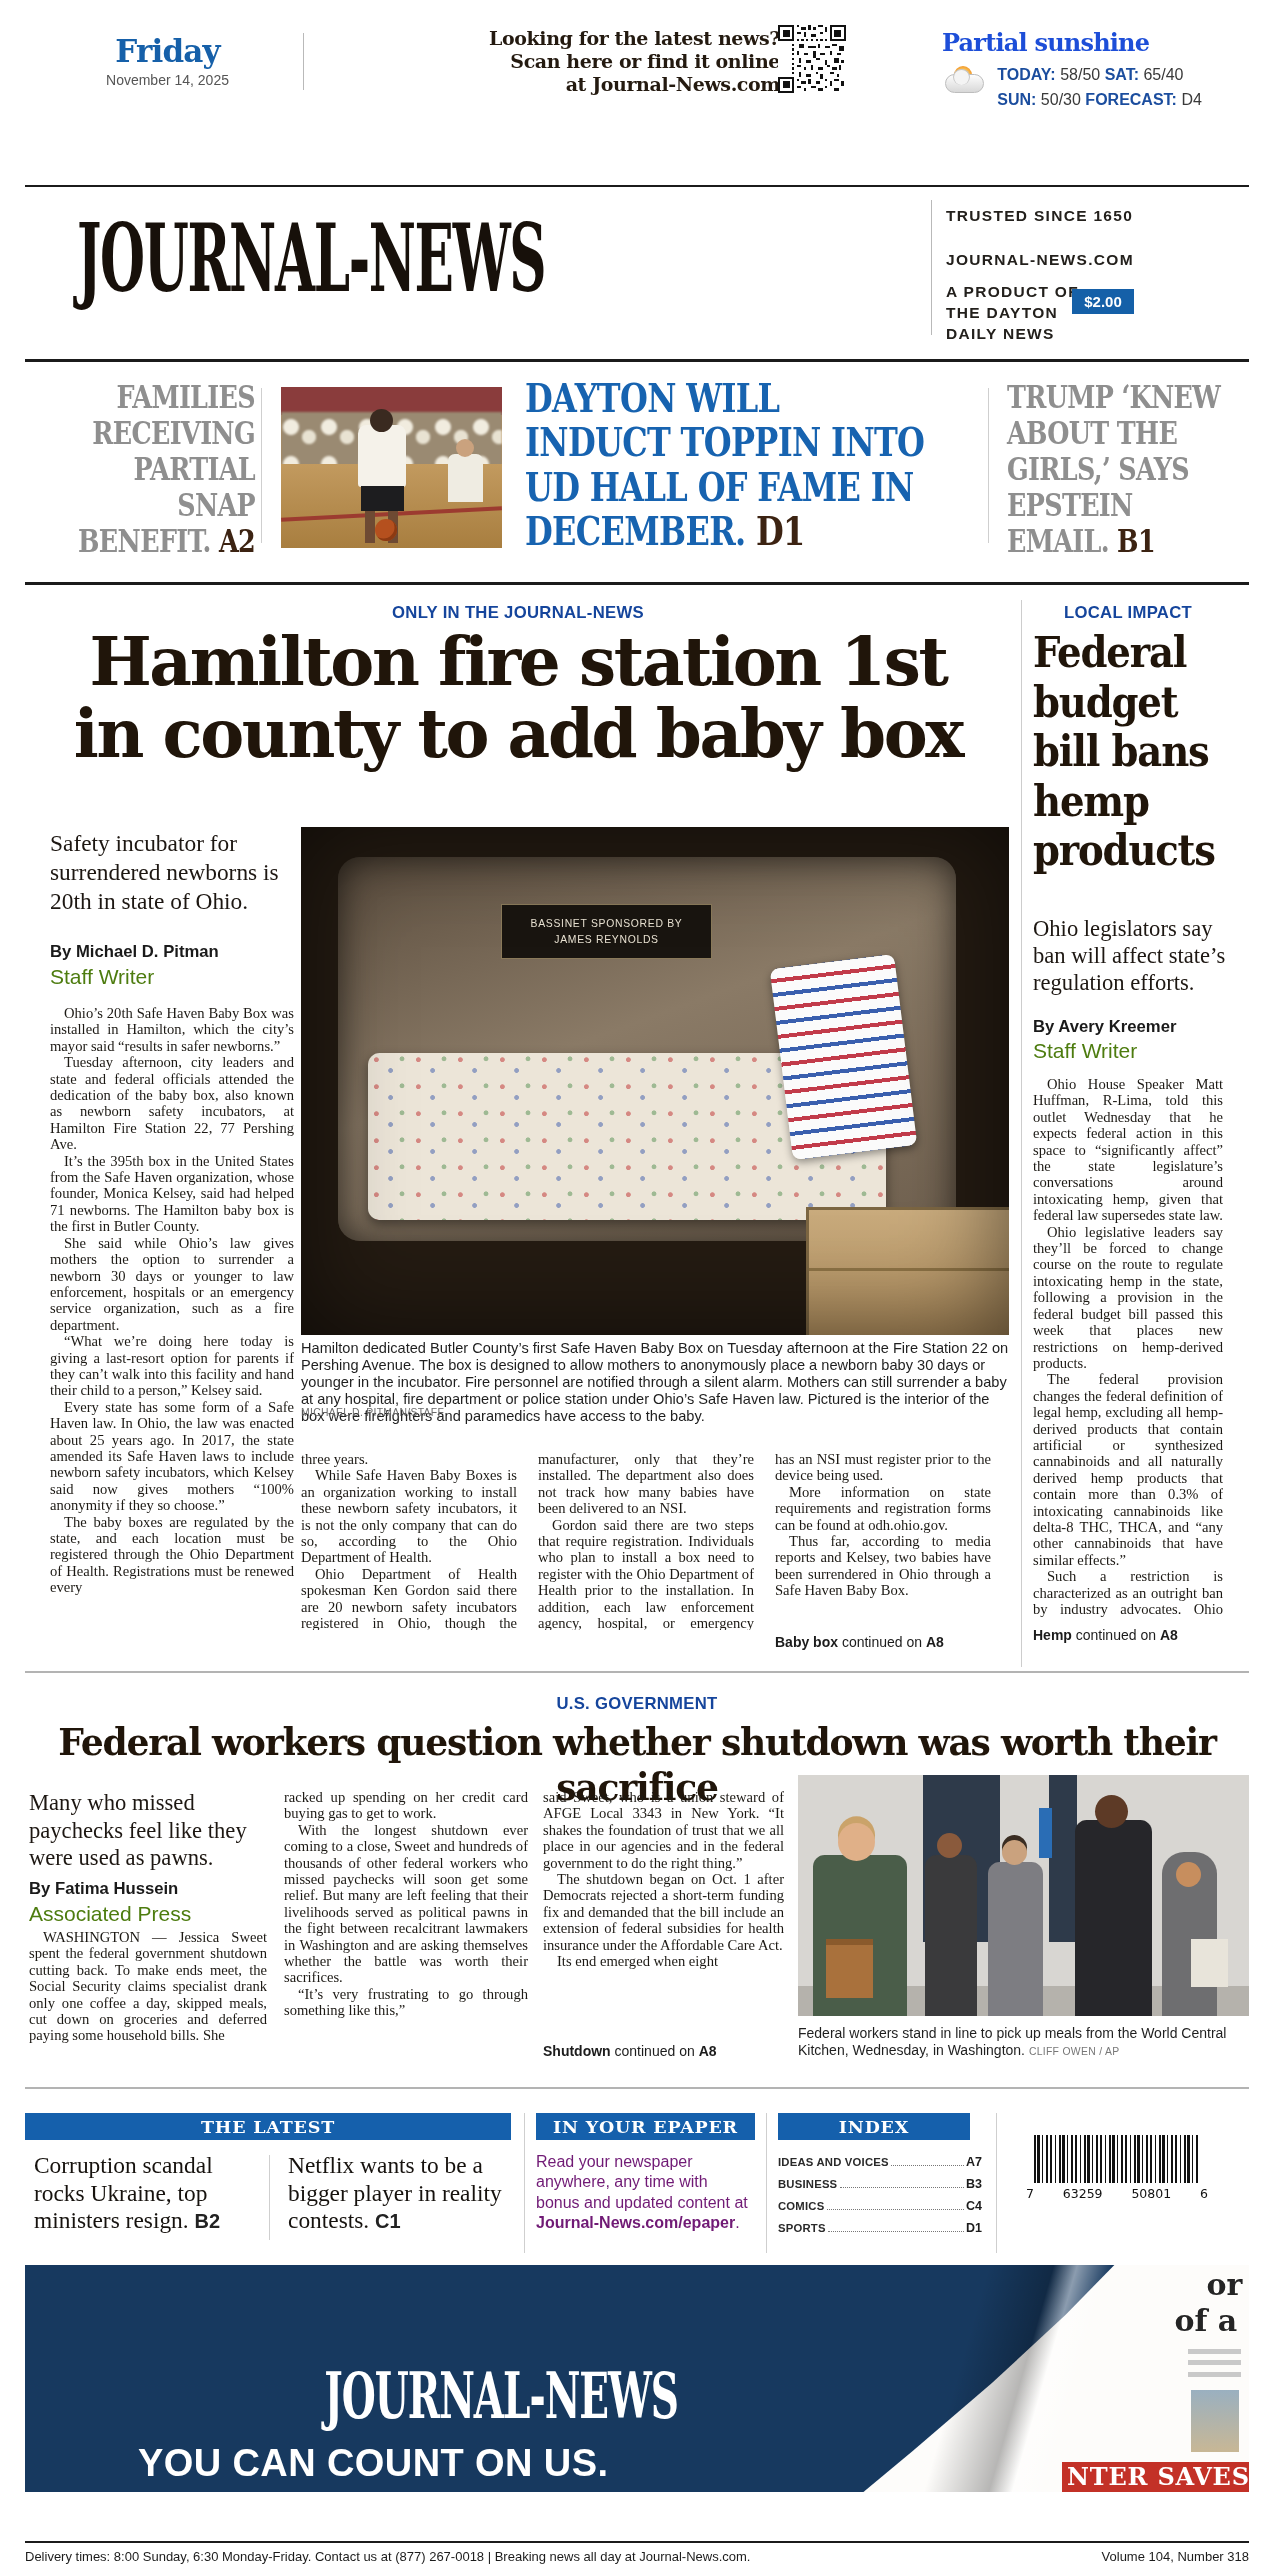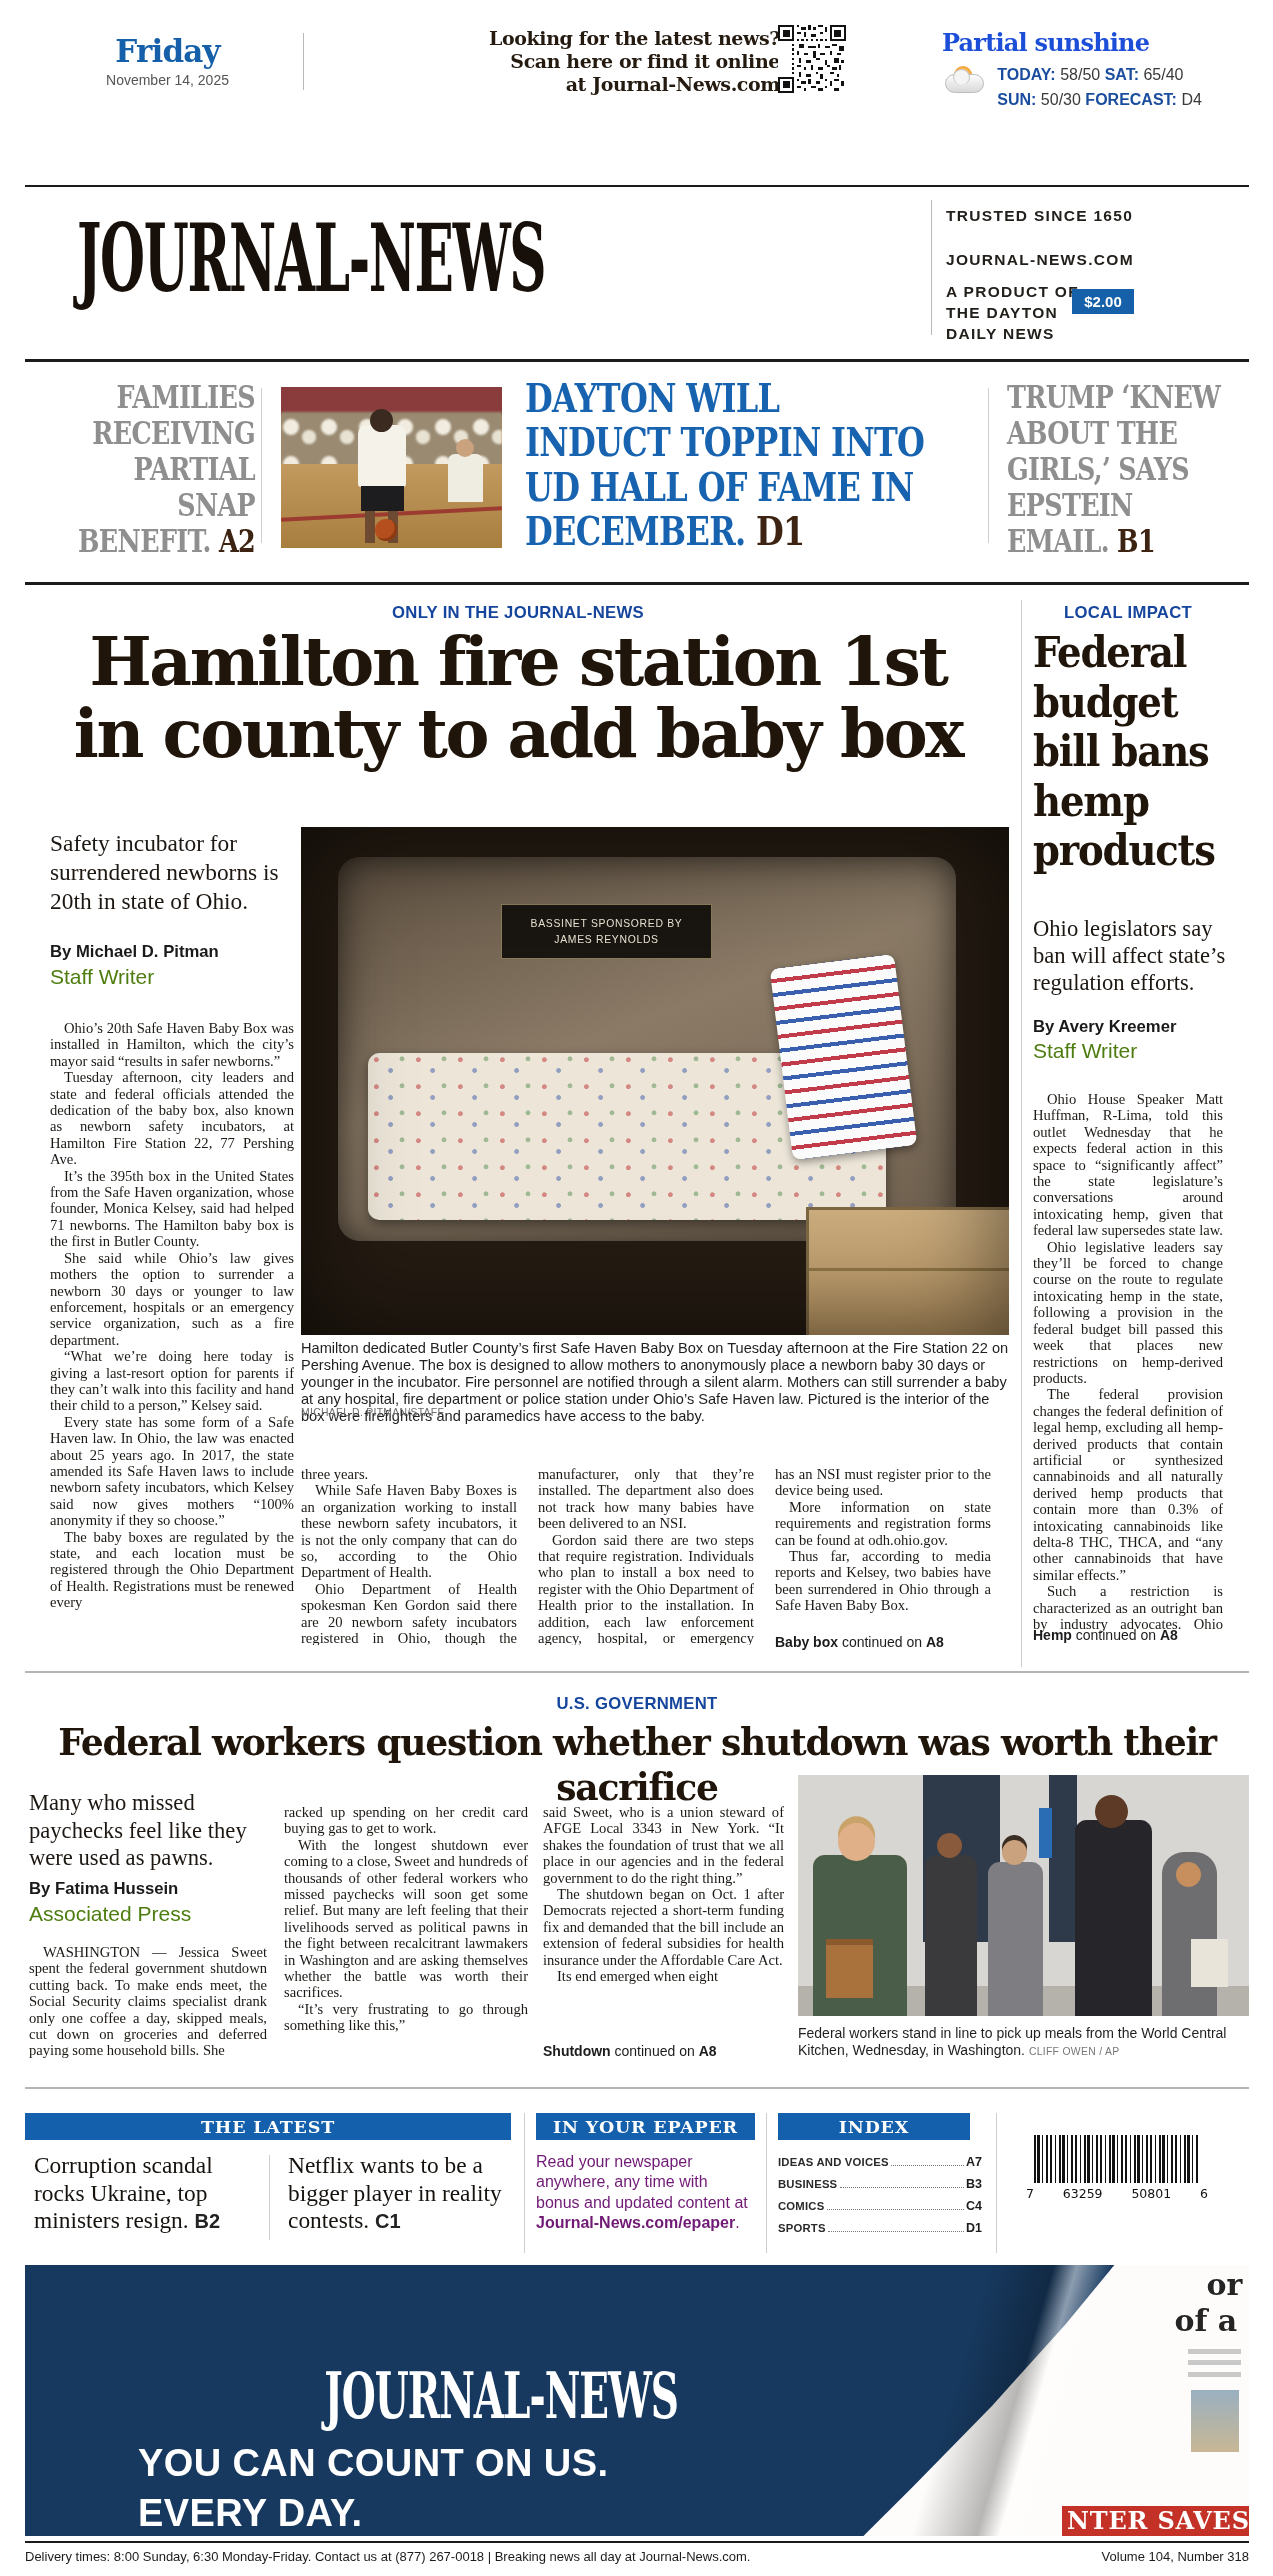--- a/index.html
+++ b/index.html
@@ -57,21 +57,21 @@
   #bb-kicker{left:25px;top:603px;width:986px;text-align:center;}
   #bb-headline{left:25px;top:625px;width:986px;text-align:center;
         font-family:"DejaVu Serif",serif;font-weight:bold;font-size:68px;line-height:1.06;
         letter-spacing:-2.5px;color:#20150a;transform:scaleX(.97);transform-origin:center top;}
   
   #bb-deck{left:50px;top:829px;width:244px;font-family:"Liberation Serif",serif;font-size:23.4px;line-height:1.23;color:#1d1712;}
   .byline{font-weight:bold;font-size:16.7px;color:#1a1a1a;}
   .byline-title{font-size:21px;color:#4d7c0f;}
   #bb-byline{left:50px;top:942px;}
   #bb-byline-t{left:50px;top:965px;}
-  .body-col{font-family:"Liberation Serif",serif;font-size:14.6px;line-height:16.4px;text-align:justify;color:#1c1914;overflow:hidden;margin-top:15px;}
+  .body-col{font-family:"Liberation Serif",serif;font-size:14.6px;line-height:16.4px;text-align:justify;color:#1c1914;overflow:hidden;}
   .body-col p{margin:0;text-indent:14px;}
   .body-col p.ni{text-indent:0;}
   #bb-body{left:50px;top:1005px;width:244px;height:660px;}
   
   #photo1{left:301px;top:827px;width:708px;height:508px;background:#241b12;overflow:hidden;}
   #p1-inner{position:absolute;left:37px;top:30px;width:618px;height:384px;border-radius:22px;
             background:linear-gradient(160deg,#5d4f40,#8a7a66 45%,#6e5f4e);box-shadow:inset 0 0 33px rgba(0,0,0,.55);}
   #p1-mattress{position:absolute;left:67px;top:226px;width:518px;height:167px;border-radius:11.7px;background:#ece5d8;
      background-image:radial-gradient(circle at 8.4px 6.7px,rgba(198,74,74,.6) 2px,transparent 2.8px),
                       radial-gradient(circle at 22.6px 17.5px,rgba(74,102,176,.55) 2px,transparent 2.8px),
@@ -148,21 +148,21 @@
   #index-list{left:778px;top:2155px;width:204px;}
   .idx-row{display:flex;align-items:baseline;height:22px;}
   .idx-name{font-size:11.3px;font-weight:bold;color:#2a2a2a;letter-spacing:0.2px;}
   .idx-dots{flex:1;border-bottom:1.7px dotted #777;margin:0 2.5px 3.3px 2.5px;}
   .idx-page{font-size:12.5px;font-weight:bold;color:#1c1c1c;}
   #barcode{left:1026px;top:2135px;width:182px;}
   #bc-bars{height:48px;margin:0 8.4px;
      background:repeating-linear-gradient(90deg,#111 0 1.7px,#fff 1.7px 3.3px,#111 3.3px 5.8px,#fff 5.8px 8.4px,#111 8.4px 9.2px,#fff 9.2px 12.5px);}
   #bc-digits{display:flex;justify-content:space-between;font-family:"DejaVu Sans",sans-serif;font-size:12.5px;margin-top:2.5px;color:#111;}
   
-  #ad{left:25px;top:2265px;width:1224px;height:271px;background:#f4f2ee;overflow:hidden;}
+  #ad{left:25px;top:2265px;width:1224px;height:227px;background:#f4f2ee;overflow:hidden;}
   #ad-curl{position:absolute;right:0;top:0;width:384px;height:100%;background:#fdfcfa;}
   .curl-word{position:absolute;font-family:"DejaVu Serif",serif;font-weight:bold;color:#242424;}
   #curl-w1{right:6.7px;top:1.7px;font-size:30px;}
   #curl-w2{right:11.7px;top:38px;font-size:30px;}
   .curl-line{position:absolute;right:8.4px;width:53px;height:5px;background:#c9c9c9;}
   #curl-img{position:absolute;right:10px;top:125px;width:48px;height:62px;background:linear-gradient(#9ab0c0,#c8b795);}
   #curl-badge{position:absolute;right:0;bottom:0;width:182px;height:30px;background:#c33127;color:#fff;overflow:hidden;
      font-family:"DejaVu Serif",serif;font-weight:bold;font-size:24px;line-height:30px;letter-spacing:0.8px;
      transform-origin:right bottom;white-space:nowrap;padding-left:5px;}
   #ad-navy{position:absolute;inset:0;background:#17395f;

